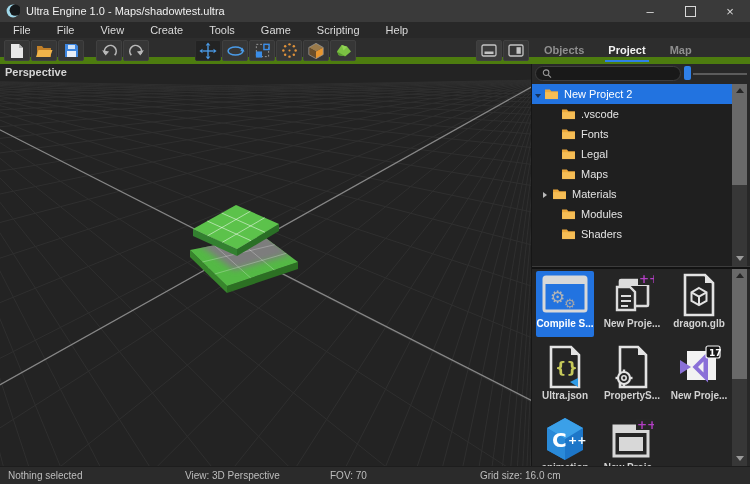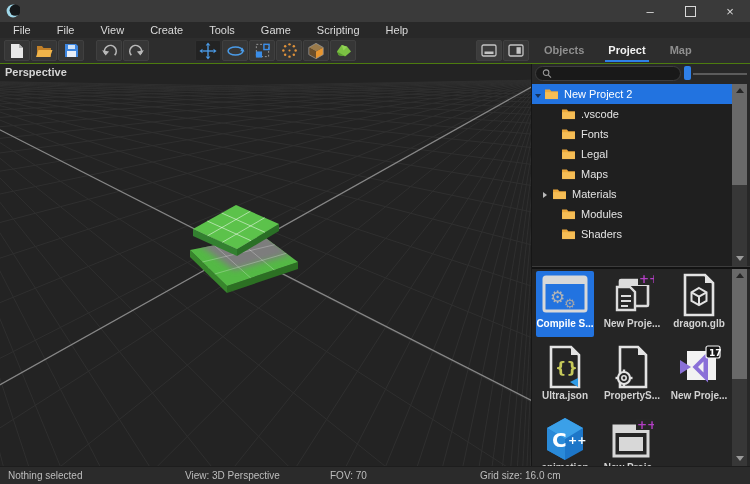--- a/index.html
+++ b/index.html
@@ -13,21 +13,21 @@
   .win-controls{margin-left:auto;display:flex;height:22px;}
   .win-btn{width:40px;height:22px;display:flex;align-items:center;justify-content:center;
            color:#d8d8d8;font-size:13px;cursor:default;}
   .max-box{width:9px;height:9px;border:1px solid #d8d8d8;}
   
   .menubar{position:absolute;left:0;top:22px;width:750px;height:16px;background:#282828;
            display:flex;align-items:center;font-size:11px;color:#dadada;}
   .menu-item{padding:0 13px;line-height:16px;}
   
   .toolbar{position:absolute;left:0;top:38px;width:750px;height:26px;background:#2d2d2d;
-           border-bottom:1px solid #4d7c0f;box-sizing:border-box;}
+           border-bottom:7px solid #4d7c0f;box-sizing:border-box;}
   .tbtn{position:absolute;top:2px;width:26px;height:21px;background:#363636;border:1px solid #404040;
         border-radius:2px;display:flex;align-items:center;justify-content:center;box-sizing:border-box;}
   .tbtn.sel{background:#232323;border-color:#2f2f2f;}
   .tbtn.lighter{background:#3c3c3c;}
   
   .tabs{position:absolute;left:531px;top:0;width:219px;height:25px;display:flex;align-items:center;
         gap:24px;padding-left:13px;box-sizing:border-box;}
   .tab{font-size:11px;font-weight:700;color:#8f8f8f;position:relative;line-height:25px;}
   .tab.active{color:#f2f2f2;}
   .tab.active::after{content:"";position:absolute;left:-3px;right:-3px;bottom:1px;height:2px;background:#2f80e8;}
@@ -76,20 +76,21 @@
 </head>
 <body>
 
 <div id="app">
 
   <div class="titlebar">
     <svg width="14" height="14" viewBox="0 0 14 14">
       <circle cx="7" cy="7" r="6.4" fill="#9fd8ea"></circle>
       <circle cx="9.2" cy="6.2" r="5.6" fill="#15181a"></circle>
     </svg>
+    <span class="title">Ultra Engine 1.0 - Maps/shadowtest.ultra</span>
     <div class="win-controls">
       <div class="win-btn">
           <span>–</span>
         </div>
       <div class="win-btn">
           <span class="max-box"></span>
         </div>
       <div class="win-btn">
           <span>×</span>
         </div>

